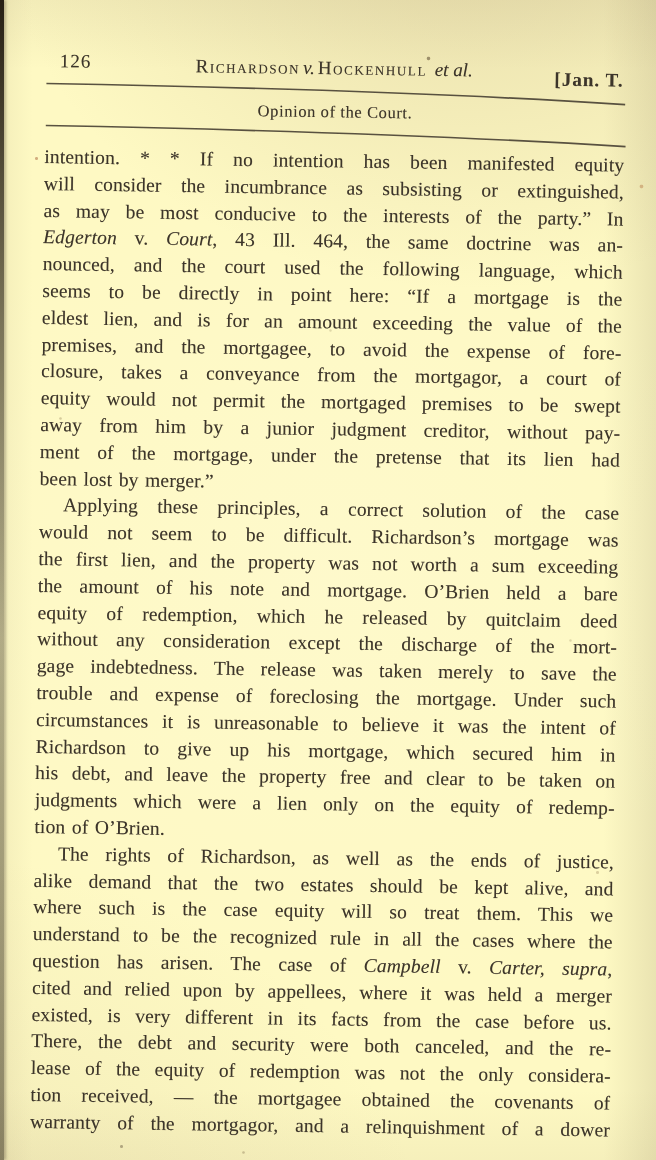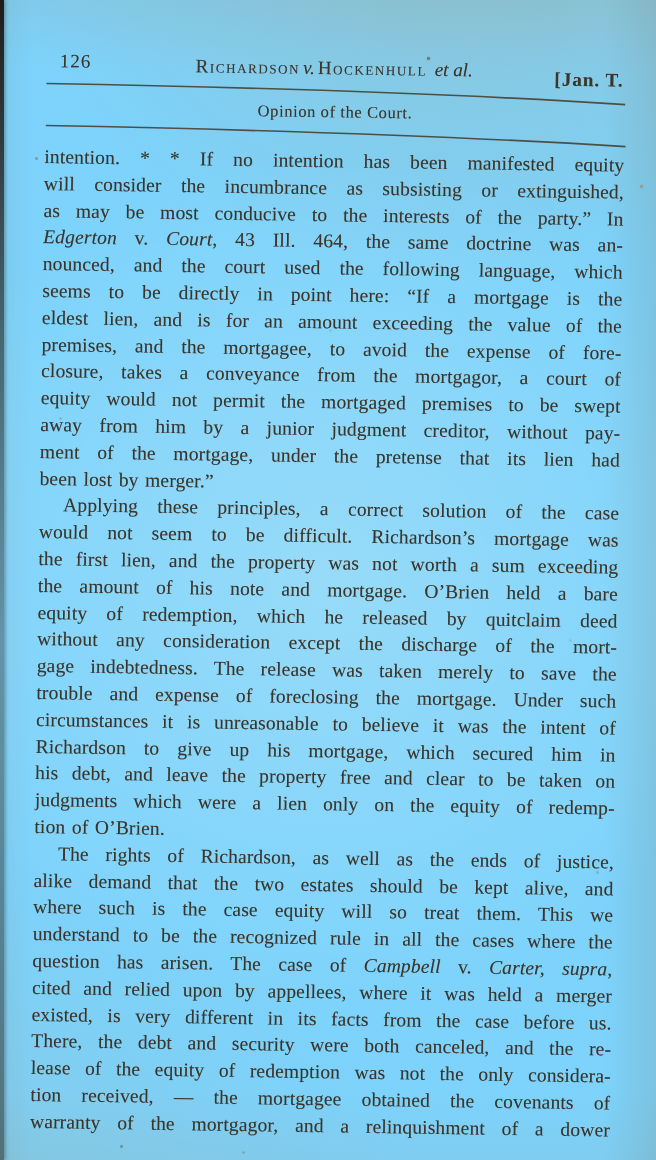--- a/index.html
+++ b/index.html
@@ -4,21 +4,21 @@
 <style>
   html, body { margin: 0; padding: 0; }
   body {
     width: 656px; height: 1160px;
     font-family: "Liberation Serif", "DejaVu Serif", serif;
     overflow: hidden;
   }
   .page {
     position: relative;
     width: 656px; height: 1160px;
-    background: #7dd3fc;
+    background: #fef9c3;
     overflow: hidden;
   }
   
   .paper-tint {
     position: absolute; inset: 0; pointer-events: none;
     background:
       radial-gradient(120% 55% at 72% -8%, rgba(176,155,115,0.30), transparent 60%),
       radial-gradient(90% 50% at 50% 50%, rgba(255,250,235,0.20), transparent 75%),
       radial-gradient(140% 70% at -10% 112%, rgba(168,148,112,0.16), transparent 55%),
       linear-gradient(to right, rgba(120,100,70,0.08), transparent 5%, transparent 92%, rgba(110,95,68,0.14)),

